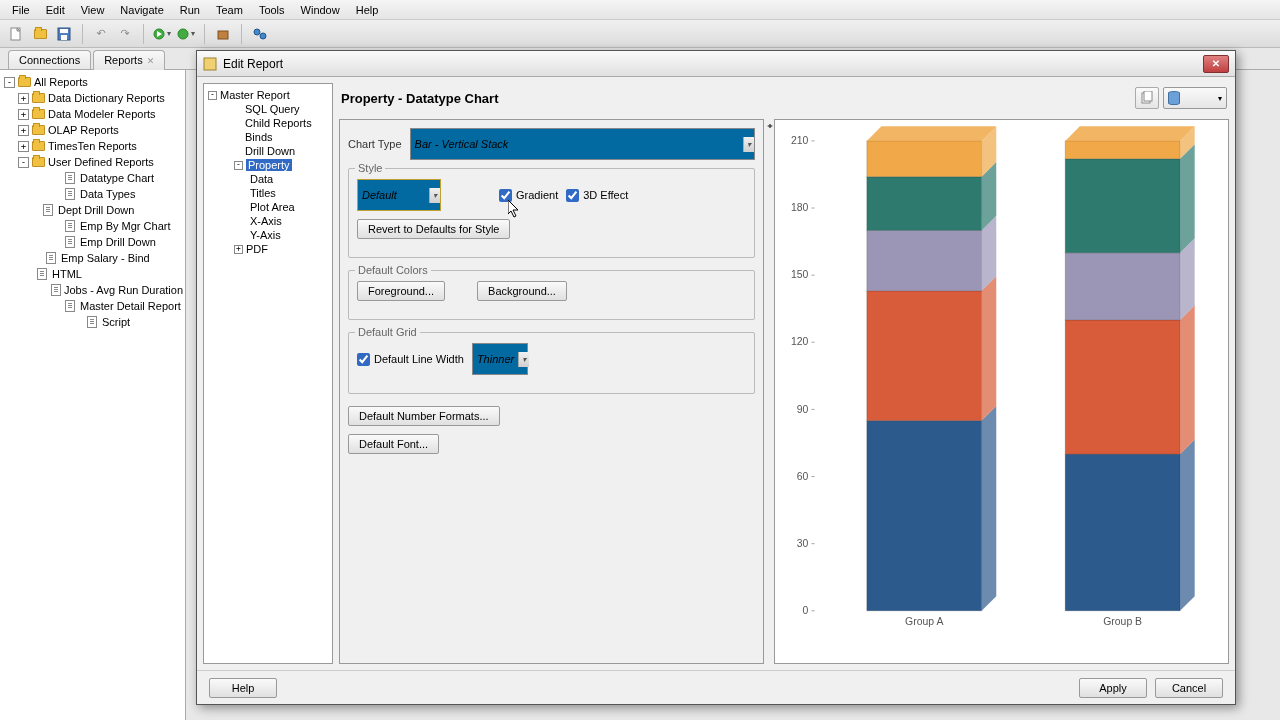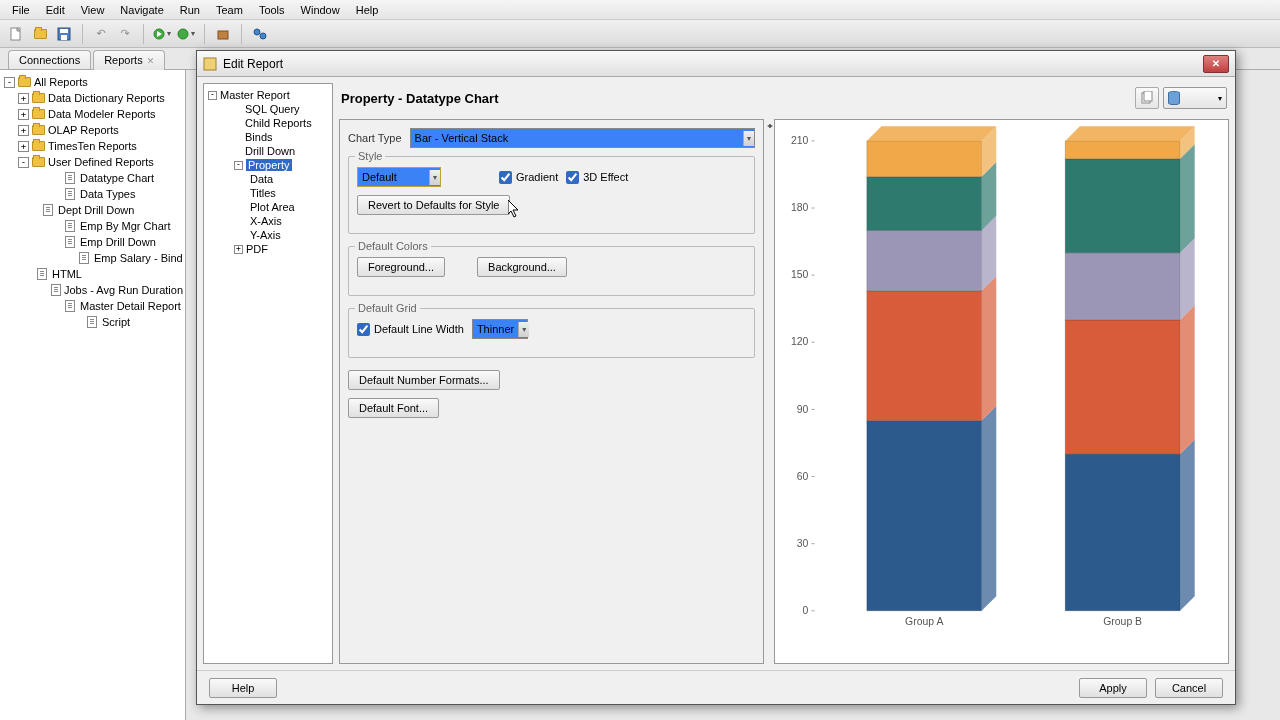--- a/index.html
+++ b/index.html
@@ -54,21 +54,21 @@
 .dlg-header-dd { width: 64px; height: 22px; border: 1px solid #999; background: linear-gradient(#fafafa,#e5e5e5); border-radius: 2px; margin-left: 4px; display: flex; align-items: center; justify-content: space-between; padding: 0 4px; }
 
 .dlg-split { flex: 1; display: flex; gap: 2px; overflow: hidden; }
 .props-panel { width: 425px; background: #f0f0f0; border: 1px solid #999; padding: 8px; overflow: auto; }
 .chart-panel { flex: 1; background: #fff; border: 1px solid #999; position: relative; }
 .splitter { width: 6px; display: flex; align-items: flex-start; justify-content: center; cursor: ew-resize; padding-top: 2px; }
 .splitter::before { content: "◂▸"; font-size: 8px; letter-spacing: -2px; color: #555; }
 
 .form-row { display: flex; align-items: center; margin-bottom: 8px; gap: 8px; }
 .form-label { color: #333; }
-.combo { border: 1px solid #888; background: #3b82f6; height: 20px; display: flex; align-items: center; padding: 0 4px; justify-content: space-between; }
+.combo { border: 1px solid #888; background: #0369a1; height: 32px; display: flex; align-items: center; padding: 0 4px; justify-content: space-between; font-style: italic; }
 .combo::after { content: "▾"; font-size: 8px; color: #555; background: linear-gradient(#f0f0f0,#d0d0d0); border-left: 1px solid #aaa; padding: 3px 3px; margin-right: -4px; margin-left: 4px; }
 .combo.wide { flex: 1; }
 .combo.narrow { width: 84px; }
 .combo.mini { width: 56px; }
 
 .fieldset { border: 1px solid #bbb; border-radius: 2px; padding: 10px 8px 10px 8px; margin-bottom: 12px; position: relative; }
 .fieldset-legend { position: absolute; top: -7px; left: 6px; background: #f0f0f0; padding: 0 3px; color: #666; font-size: 11px; }
 
 .btn { border: 1px solid #999; background: linear-gradient(#fafafa,#e0e0e0); padding: 3px 10px; border-radius: 2px; cursor: default; }
 .chk { display: flex; align-items: center; gap: 4px; }
@@ -229,21 +229,21 @@
       </span>
       <span>Emp By Mgr Chart</span>
     </div>
     <div class="tree-item tree-l2" style="padding-left: 50px;">
       <span style="width:13px;display:inline-block"></span>
       <span class="ticon">
         <span class="report-icon"></span>
       </span>
       <span>Emp Drill Down</span>
     </div>
-    <div class="tree-item tree-l2" style="padding-left: 64px;">
+    <div class="tree-item tree-l2" style="padding-left: 31px;">
       <span style="width:13px;display:inline-block"></span>
       <span class="ticon">
         <span class="report-icon"></span>
       </span>
       <span>Emp Salary - Bind</span>
     </div>
     <div class="tree-item tree-l2" style="padding-left: 22px;">
       <span style="width:13px;display:inline-block"></span>
       <span class="ticon">
         <span class="report-icon"></span>

